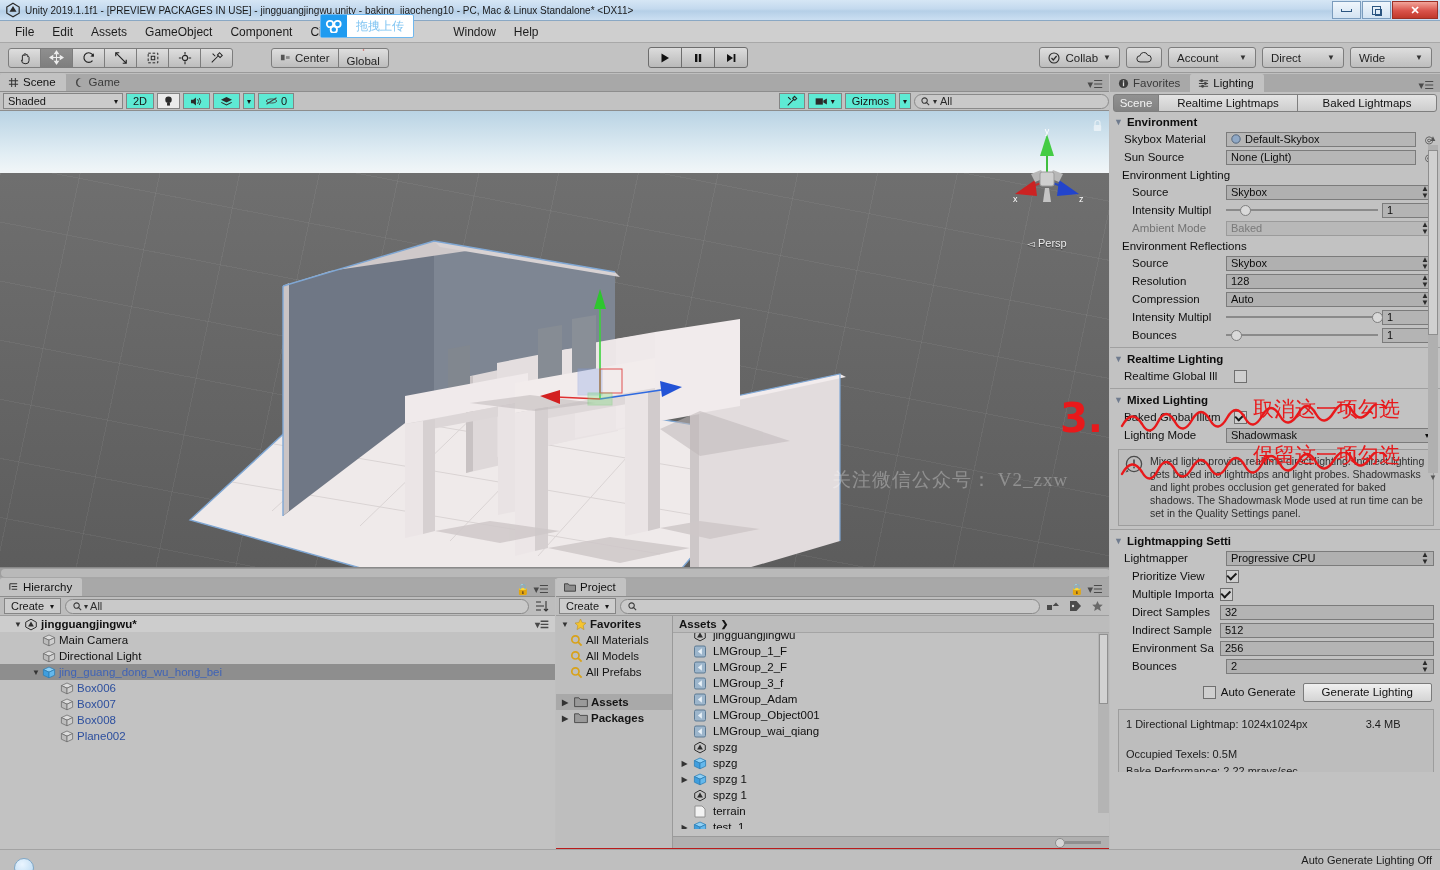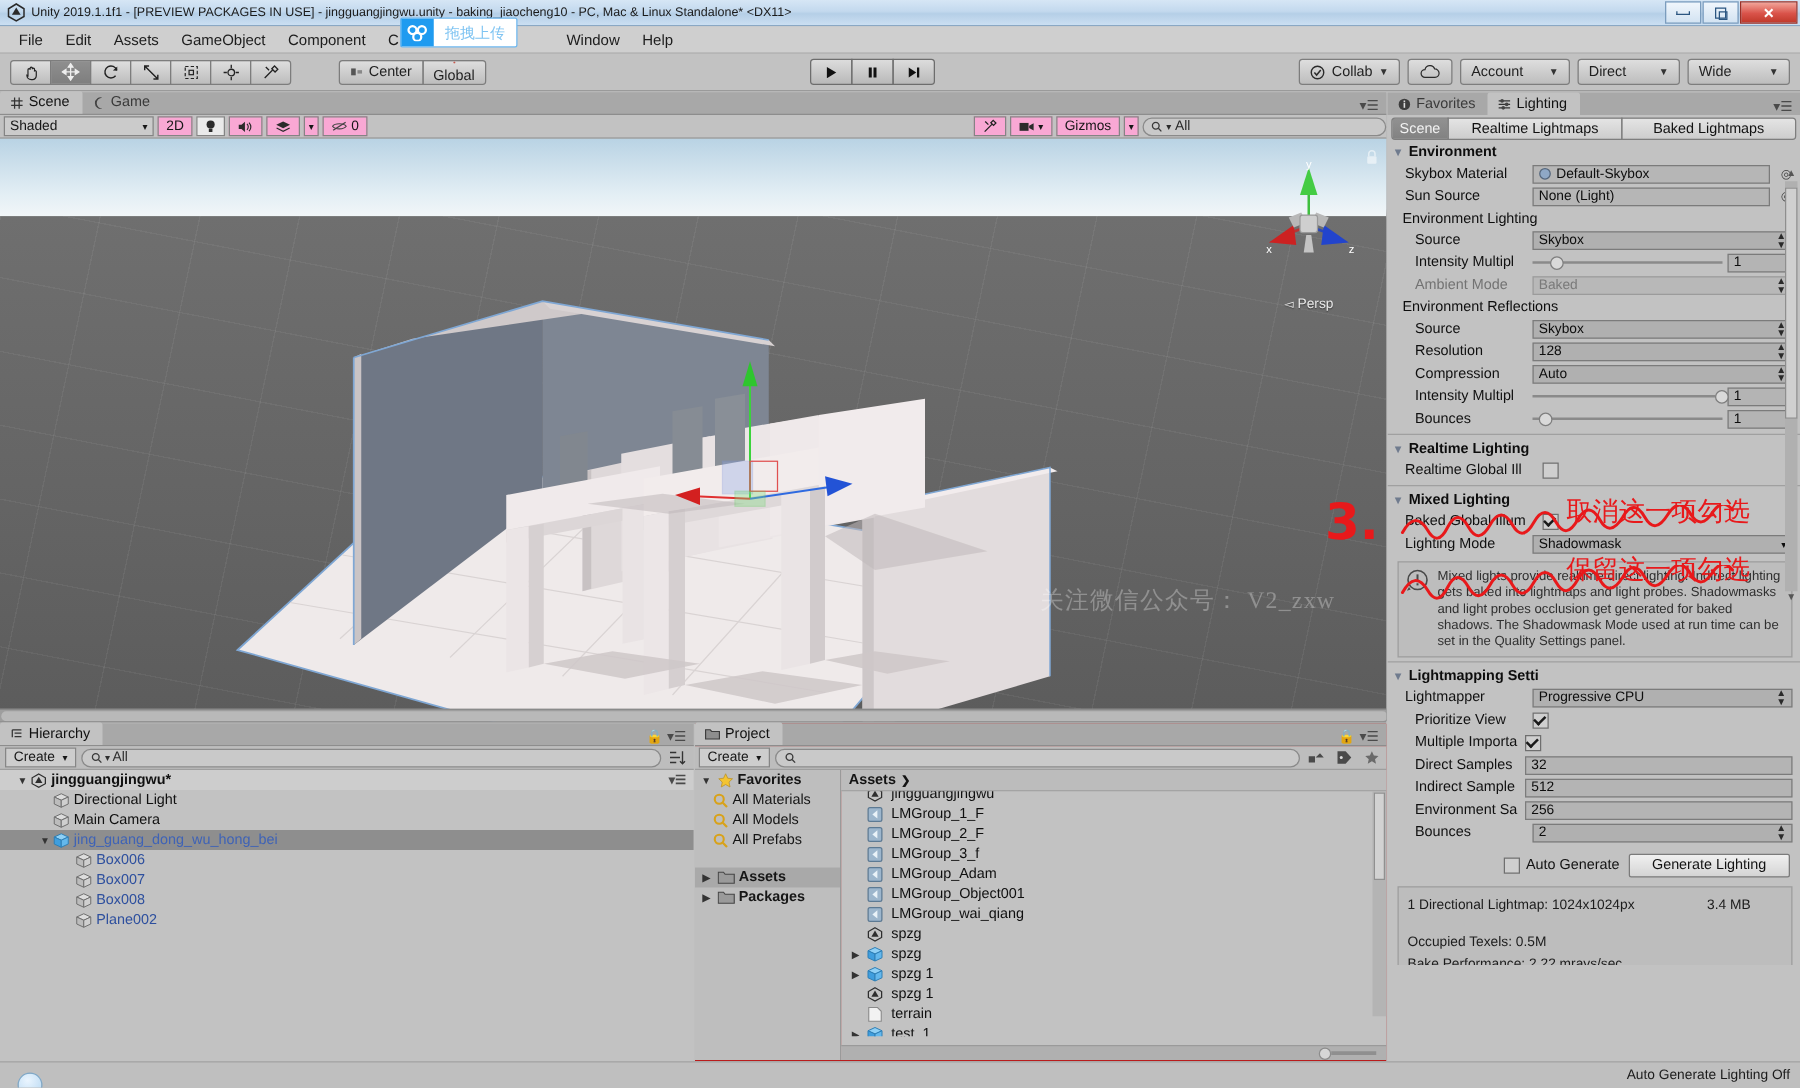--- a/index.html
+++ b/index.html
@@ -118,21 +118,21 @@
   .scene-toolbar {
     height: 19px; background: #c2c2c2; display: flex; align-items: center;
     border-bottom: 1px solid #8d8d8d; padding-left: 3px; gap: 3px;
   }
   .st-drop {
     height: 16px; min-width: 120px; border: 1px solid #848484; background: #cbcbcb;
     display: flex; align-items: center; justify-content: space-between;
     padding: 0 4px; font-size: 11px; color: #161616;
   }
   .st-btn {
-    height: 16px; padding: 0 6px; border: 1px solid #848484; background: #f9a8d4;
+    height: 16px; padding: 0 6px; border: 1px solid #848484; background: #5eead4;
     display: flex; align-items: center; justify-content: center;
     font-size: 11px; color: #161616;
   }
   .st-btn.on { background: #eaeaea; }
   .st-search {
     height: 15px; width: 195px; border: 1px solid #8a8a8a; border-radius: 8px;
     background: #c9c9c9; display: flex; align-items: center; padding: 0 6px;
     font-size: 11px; color: #2a2a2a; gap: 3px;
   }
   .scene-view {
@@ -741,31 +741,31 @@
           <span class="row-menu">▾☰</span>
         </div>
         <div class="tree-row">
           <span class="tree-indent" style="width: 26px;"></span>
           <span class="twisty"></span>
           <svg width="14" height="13" viewBox="0 0 14 13" class="cube-ico">
             <path d="M7 1 L12.6 3.6 L7 6.2 L1.4 3.6 Z" fill="#dcdcdc" stroke="#6f6f6f" stroke-width=".8"></path>
             <path d="M1.4 3.6 L7 6.2 L7 11.8 L1.4 9.2 Z" fill="#bcbcbc" stroke="#6f6f6f" stroke-width=".8"></path>
             <path d="M12.6 3.6 L7 6.2 L7 11.8 L12.6 9.2 Z" fill="#cfcfcf" stroke="#6f6f6f" stroke-width=".8"></path>
           </svg>
-          <span>Directional Light</span>
+          <span>Main Camera</span>
         </div>
         <div class="tree-row">
           <span class="tree-indent" style="width: 26px;"></span>
           <span class="twisty"></span>
           <svg width="14" height="13" viewBox="0 0 14 13" class="cube-ico">
             <path d="M7 1 L12.6 3.6 L7 6.2 L1.4 3.6 Z" fill="#dcdcdc" stroke="#6f6f6f" stroke-width=".8"></path>
             <path d="M1.4 3.6 L7 6.2 L7 11.8 L1.4 9.2 Z" fill="#bcbcbc" stroke="#6f6f6f" stroke-width=".8"></path>
             <path d="M12.6 3.6 L7 6.2 L7 11.8 L12.6 9.2 Z" fill="#cfcfcf" stroke="#6f6f6f" stroke-width=".8"></path>
           </svg>
-          <span>Main Camera</span>
+          <span>Directional Light</span>
         </div>
         <div class="tree-row selected blue">
           <span class="tree-indent" style="width: 26px;"></span>
           <span class="twisty">▼</span>
           <svg width="14" height="13" viewBox="0 0 14 13" class="cube-ico">
             <path d="M7 1 L12.6 3.6 L7 6.2 L1.4 3.6 Z" fill="#8fd0f5" stroke="#2f7fb5" stroke-width=".8"></path>
             <path d="M1.4 3.6 L7 6.2 L7 11.8 L1.4 9.2 Z" fill="#3f9ede" stroke="#2f7fb5" stroke-width=".8"></path>
             <path d="M12.6 3.6 L7 6.2 L7 11.8 L12.6 9.2 Z" fill="#64b8ec" stroke="#2f7fb5" stroke-width=".8"></path>
           </svg>
           <span>jing_guang_dong_wu_hong_bei</span>

